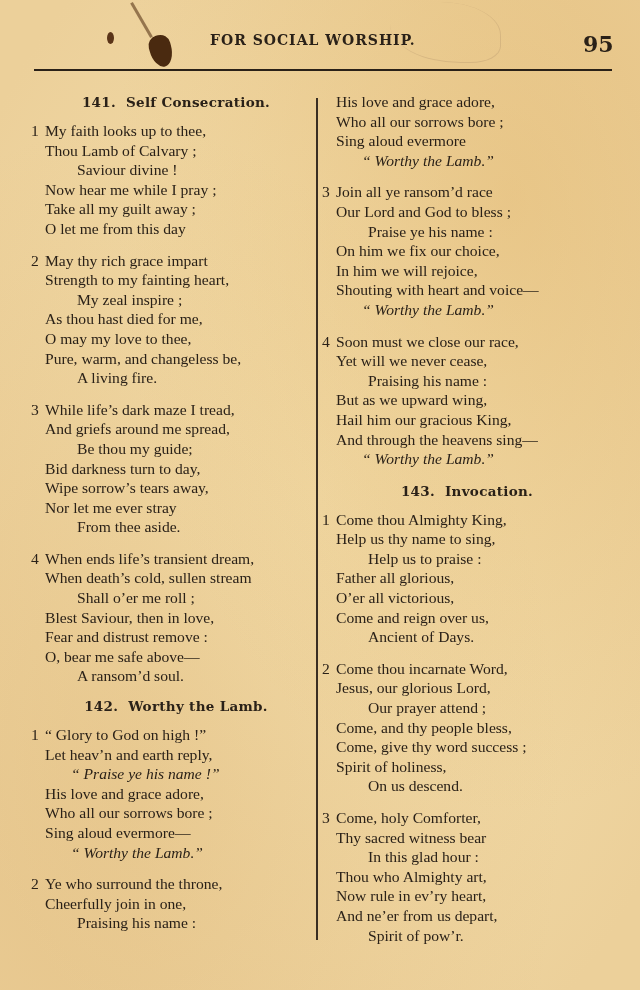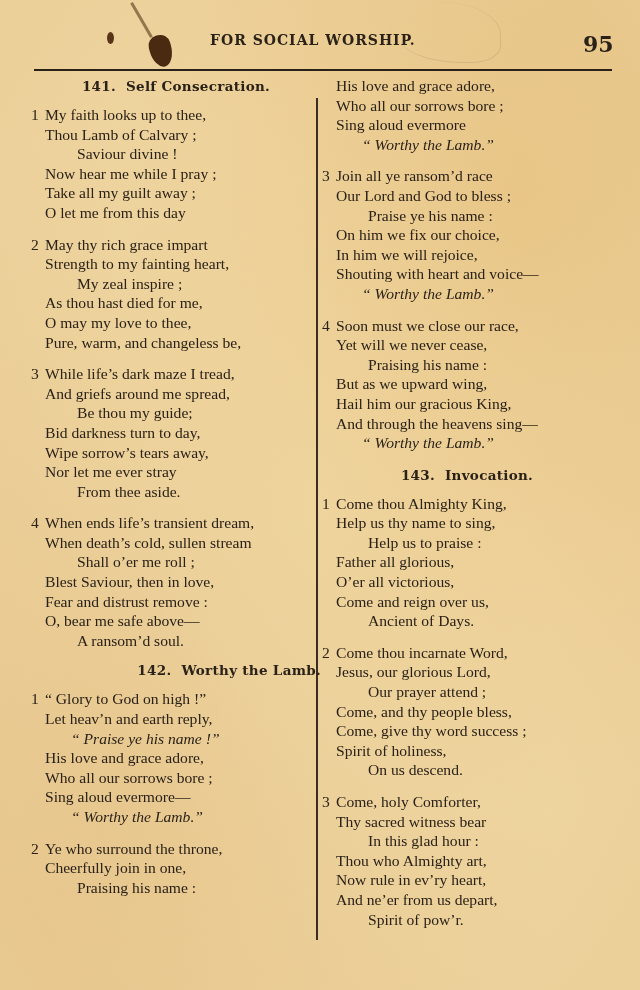--- a/index.html
+++ b/index.html
@@ -50,21 +50,21 @@
     .pencil-mark {
       position: absolute; left: 390px; top: 2px; width: 110px; height: 60px;
       border: 1px solid rgba(180,150,110,0.35); border-radius: 40% 60% 30% 70%;
       border-top: none; border-left: none;
     }
     .col-divider {
       position: absolute; left: 316px; top: 98px; width: 1.5px; height: 842px;
       background: #3a2e22;
     }
     .column {
-      position: absolute; top: 76px; width: 290px;
+      position: absolute; top: 92px; width: 290px;
       font-size: 15.6px; line-height: 19.6px;
     }
     .col-left { left: 31px; }
     .col-right { left: 322px; }
     .hymn-title {
       font-weight: bold; font-family: "DejaVu Serif", serif;
       font-size: 13.5px; letter-spacing: 0.3px;
       text-align: center; margin: 0 0 9px 0; height: 20px; line-height: 20px;
     }
     .verse { margin-bottom: 12px; }
@@ -105,20 +105,21 @@
       <div class="line">O let me from this day</div>
     </div>
 
     <div class="verse">
       <div class="line"><span class="vnum">2</span><span>May thy rich grace impart</span></div>
       <div class="line">Strength to my fainting heart,</div>
       <div class="line indent">My zeal inspire ;</div>
       <div class="line">As thou hast died for me,</div>
       <div class="line">O may my love to thee,</div>
       <div class="line">Pure, warm, and changeless be,</div>
+      <div class="line indent">A living fire.</div>
     </div>
 
     <div class="verse">
       <div class="line"><span class="vnum">3</span><span>While life’s dark maze I tread,</span></div>
       <div class="line">And griefs around me spread,</div>
       <div class="line indent">Be thou my guide;</div>
       <div class="line">Bid darkness turn to day,</div>
       <div class="line">Wipe sorrow’s tears away,</div>
       <div class="line">Nor let me ever stray</div>
       <div class="line indent">From thee aside.</div>
@@ -127,21 +128,21 @@
     <div class="verse">
       <div class="line"><span class="vnum">4</span><span>When ends life’s transient dream,</span></div>
       <div class="line">When death’s cold, sullen stream</div>
       <div class="line indent">Shall o’er me roll ;</div>
       <div class="line">Blest Saviour, then in love,</div>
       <div class="line">Fear and distrust remove :</div>
       <div class="line">O, bear me safe above—</div>
       <div class="line indent">A ransom’d soul.</div>
     </div>
 
-    <div class="hymn-title" style="margin-top:-2px;text-align:right;">
+    <div class="hymn-title" style="margin-top:-2px;">
       <span>142.</span>&nbsp;
       <span>Worthy the Lamb.</span>
     </div>
 
     <div class="verse">
       <div class="line"><span class="vnum">1</span><span>“ Glory to God on high !”</span></div>
       <div class="line">Let heav’n and earth reply,</div>
       <div class="line indent2">“ Praise ye his name !”</div>
       <div class="line">His love and grace adore,</div>
       <div class="line">Who all our sorrows bore ;</div>

